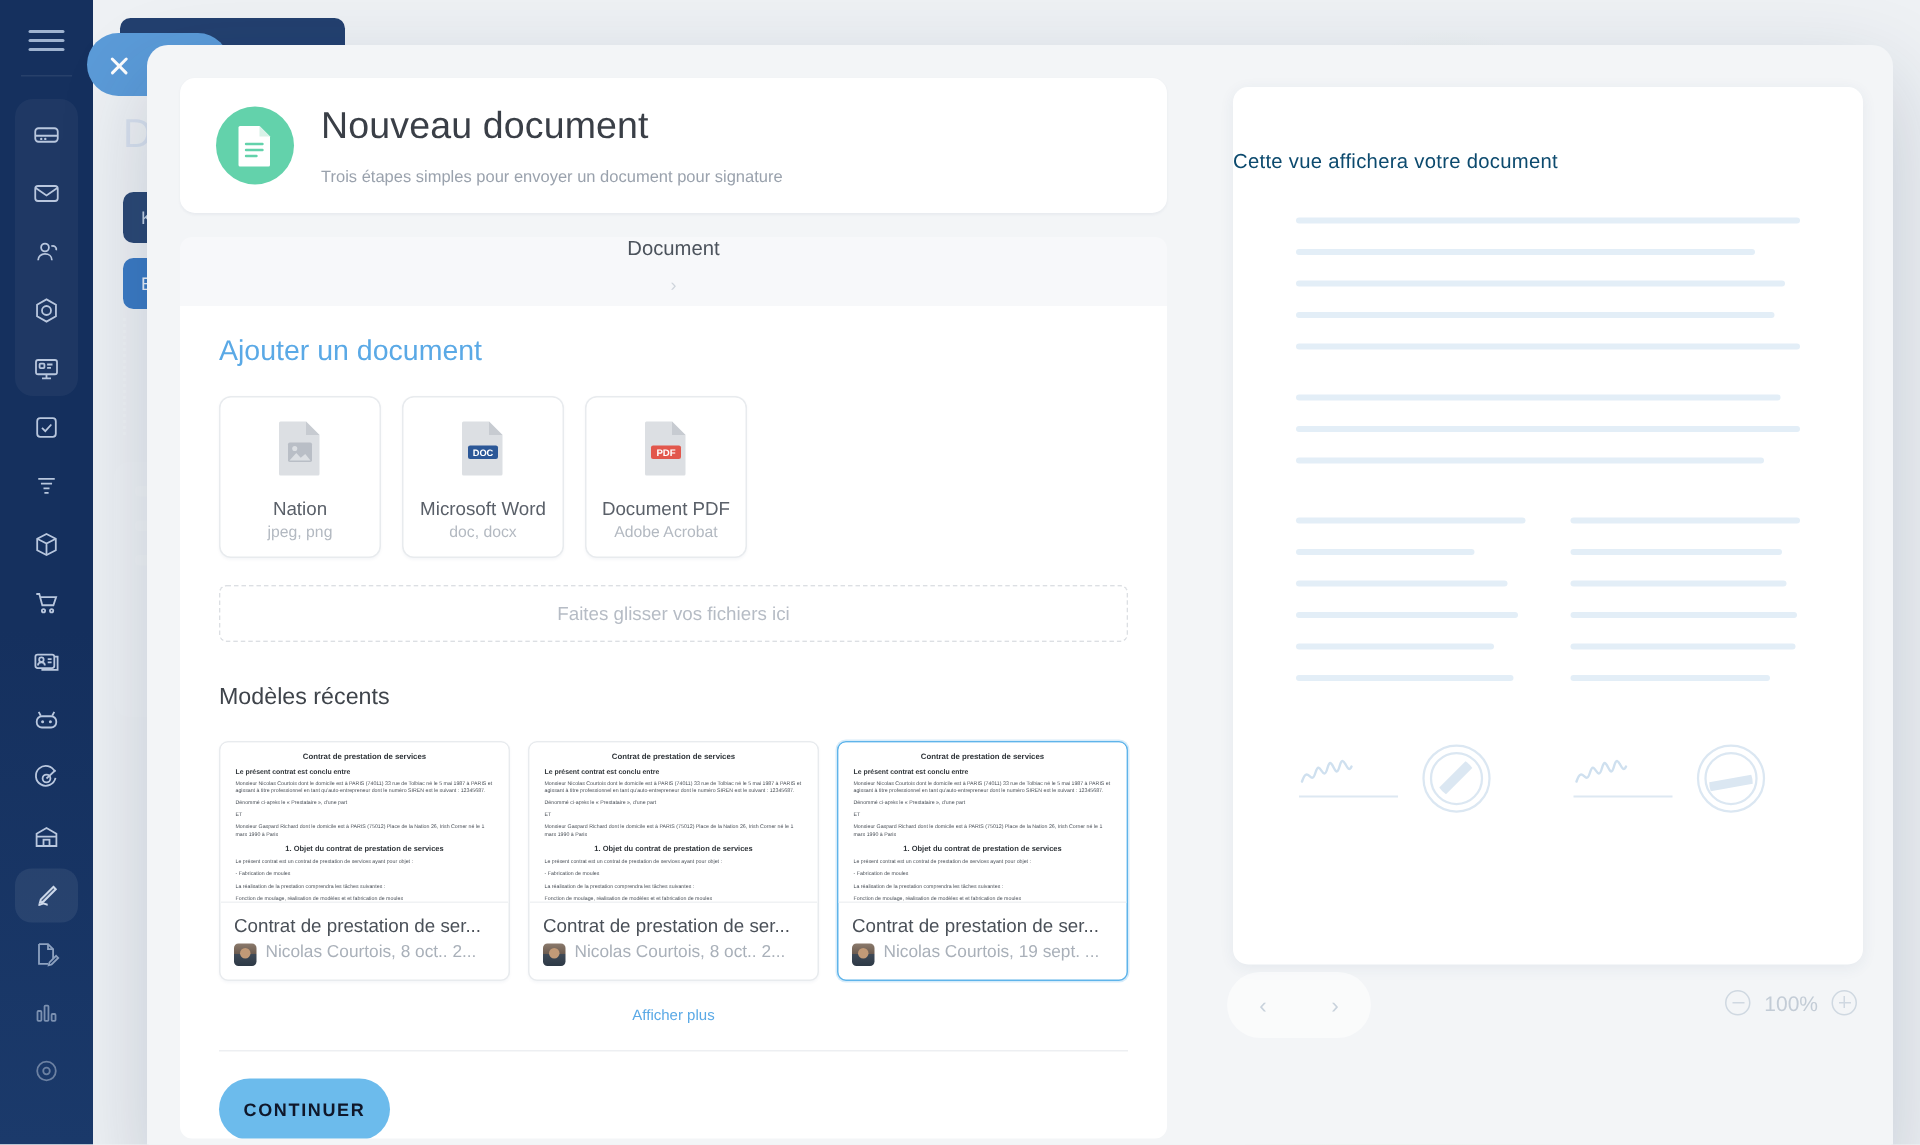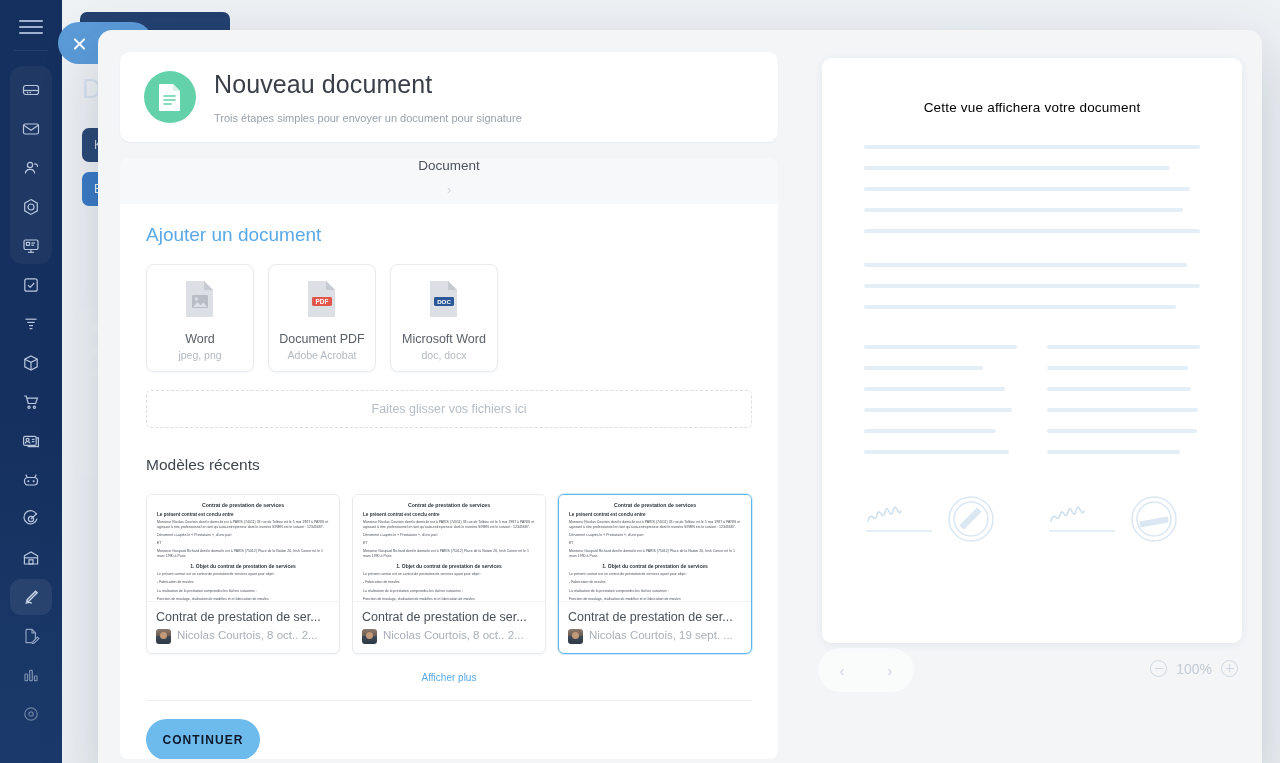--- a/index.html
+++ b/index.html
@@ -195,21 +195,21 @@
     display: flex; align-items: center; justify-content: center; cursor: pointer;
   }
 
   
   .preview-card {
     position: absolute; left: 22px; top: 28px; width: 420px; height: 585px;
     background: #fff; border-radius: 10px; box-shadow: 0 2px 10px rgba(40,70,120,.07);
     overflow: hidden;
   }
   .preview-title {
-    text-align: center; font-size: 13.5px; color: #000000; margin-top: 42px; letter-spacing: .2px;
+    text-align: left; font-size: 13.5px; color: #0c4a6e; margin-top: 42px; letter-spacing: .2px;
   }
   .sk { background: #e3eef7; border-radius: 2px; height: 4px; }
   .sk-block { margin: 30px 42px 0 42px; display: flex; flex-direction: column; gap: 17px; }
   .sk-cols { display: flex; gap: 30px; margin: 36px 42px 0 42px; }
   .sk-col { flex: 1; display: flex; flex-direction: column; gap: 17px; }
   .sign-row { display: flex; gap: 30px; margin: 40px 42px 0 42px; }
   .sign-cell { flex: 1; display: flex; align-items: center; gap: 10px; }
 
   .pager {
     position: absolute; left: 18px; top: 618px; width: 96px; height: 44px;
@@ -436,48 +436,48 @@
             <div class="type-card">
               <div class="type-ico">
                 <svg width="30" height="38" viewBox="0 0 30 38" fill="none">
                   <path d="M2 1h17l9 9v26a1 1 0 01-1 1H2a1 1 0 01-1-1V2a1 1 0 011-1z" fill="#dcdfe3"></path>
                   <path d="M19 1l9 9h-9V1z" fill="#c7cbd1"></path>
                   <rect x="7" y="15" width="16" height="13" rx="1.2" fill="#b9bec6"></rect>
                   <circle cx="11.5" cy="19" r="1.7" fill="#dcdfe3"></circle>
                   <path d="M8 27l4.5-5 3 3.2 3-2.6 3.5 4.4z" fill="#dcdfe3"></path>
                 </svg>
               </div>
-              <div class="type-name">Word</div>
+              <div class="type-name">Nation</div>
               <div class="type-sub">jpeg, png</div>
+            </div>
+
+            <div class="type-card">
+              <div class="type-ico">
+                <svg width="30" height="38" viewBox="0 0 30 38" fill="none">
+                  <path d="M2 1h17l9 9v26a1 1 0 01-1 1H2a1 1 0 01-1-1V2a1 1 0 011-1z" fill="#dcdfe3"></path>
+                  <path d="M19 1l9 9h-9V1z" fill="#c7cbd1"></path>
+                  <rect x="5" y="17" width="20" height="9" rx="1.4" fill="#2b5797"></rect>
+                  <text x="15" y="23.8" font-family="Liberation Sans, sans-serif" font-size="6.2" font-weight="bold" fill="#ffffff" text-anchor="middle">DOC</text>
+                </svg>
+              </div>
+              <div class="type-name">Microsoft Word</div>
+              <div class="type-sub">doc, docx</div>
             </div>
 
             <div class="type-card">
               <div class="type-ico">
                 <svg width="30" height="38" viewBox="0 0 30 38" fill="none">
                   <path d="M2 1h17l9 9v26a1 1 0 01-1 1H2a1 1 0 01-1-1V2a1 1 0 011-1z" fill="#dcdfe3"></path>
                   <path d="M19 1l9 9h-9V1z" fill="#c7cbd1"></path>
                   <rect x="5" y="17" width="20" height="9" rx="1.4" fill="#e2574c"></rect>
                   <text x="15" y="23.8" font-family="Liberation Sans, sans-serif" font-size="6.4" font-weight="bold" fill="#ffffff" text-anchor="middle">PDF</text>
                 </svg>
               </div>
               <div class="type-name">Document PDF</div>
               <div class="type-sub">Adobe Acrobat</div>
-            </div>
-
-            <div class="type-card">
-              <div class="type-ico">
-                <svg width="30" height="38" viewBox="0 0 30 38" fill="none">
-                  <path d="M2 1h17l9 9v26a1 1 0 01-1 1H2a1 1 0 01-1-1V2a1 1 0 011-1z" fill="#dcdfe3"></path>
-                  <path d="M19 1l9 9h-9V1z" fill="#c7cbd1"></path>
-                  <rect x="5" y="17" width="20" height="9" rx="1.4" fill="#2b5797"></rect>
-                  <text x="15" y="23.8" font-family="Liberation Sans, sans-serif" font-size="6.2" font-weight="bold" fill="#ffffff" text-anchor="middle">DOC</text>
-                </svg>
-              </div>
-              <div class="type-name">Microsoft Word</div>
-              <div class="type-sub">doc, docx</div>
             </div>
           </div>
 
           <div class="dropzone">
             <span>Faites glisser vos fichiers ici</span>
           </div>
 
           <div class="sec-title-dark">Modèles récents</div>
 
           <div class="tpl-row">

